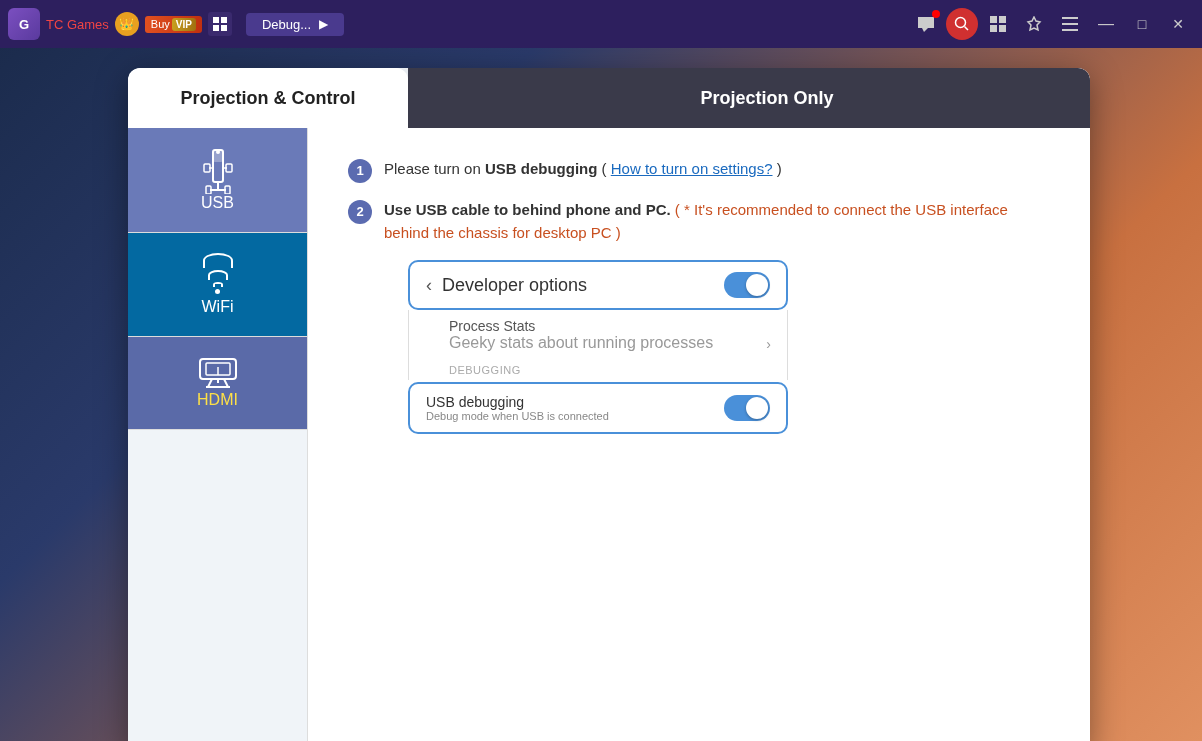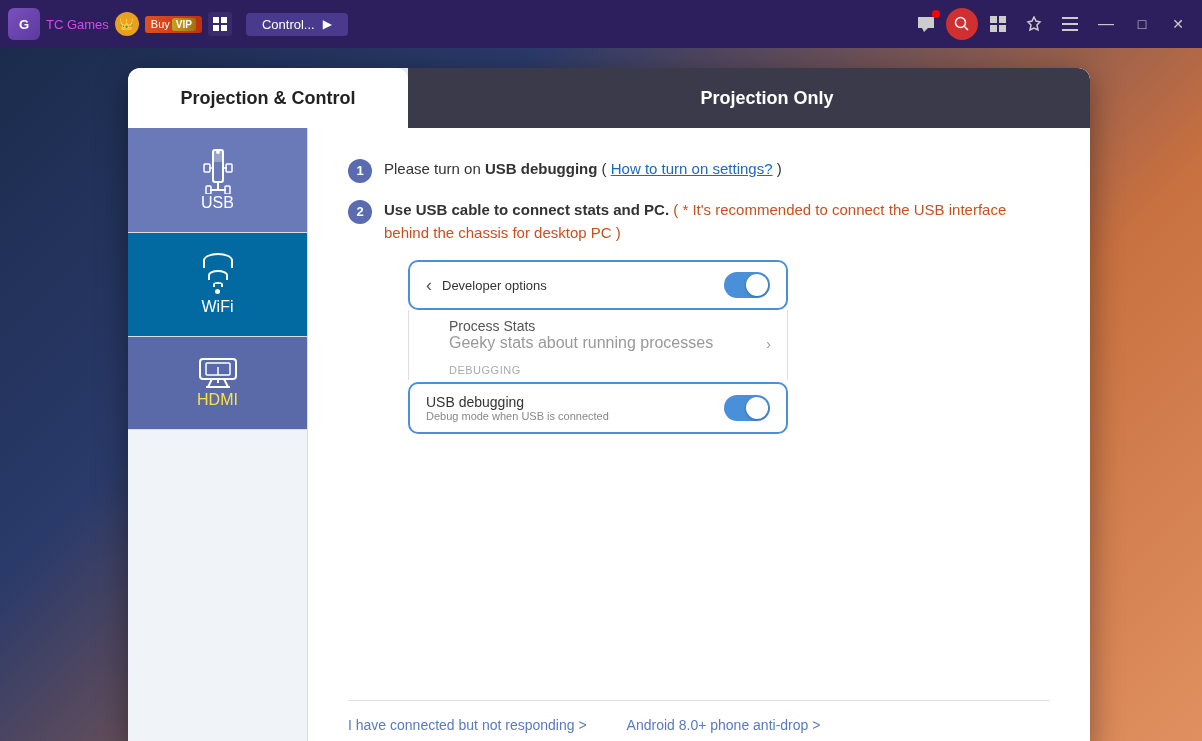--- a/index.html
+++ b/index.html
@@ -227,21 +227,21 @@
       z-index: 2;
     }
     .dev-back {
       color: #555;
       font-size: 18px;
       margin-right: 10px;
       cursor: pointer;
     }
     .dev-title {
       flex: 1;
-      font-size: 13px;
+      font-size: 18px;
       font-weight: 500;
       color: #333;
     }
 
     
     .toggle {
       width: 46px; height: 26px;
       background: #4a90d9;
       border-radius: 13px;
       position: relative;
@@ -350,36 +350,36 @@
       background: white;
       border-radius: 50%;
     }
   </style>
 </head>
 <body>
 
 <div class="titlebar">
   <div class="titlebar-left">
     <div class="tc-logo">G</div>
-    <span style="color:#d946ef;font-size:13px;font-weight:500;">TC Games</span>
+    <span style="color:#ef4444;font-size:13px;font-weight:500;">TC Games</span>
     <div class="tc-game-icon">👑</div>
     <button class="buy-btn">
       <span>Buy</span>
       <span class="vip-badge">VIP</span>
     </button>
     <div class="grid-icon">
       <svg width="14" height="14" viewBox="0 0 14 14" fill="white">
         <rect x="0" y="0" width="6" height="6"></rect>
           <rect x="8" y="0" width="6" height="6"></rect>
         <rect x="0" y="8" width="6" height="6"></rect>
           <rect x="8" y="8" width="6" height="6"></rect>
       </svg>
     </div>
     <div class="connect-tab">
-      <span>Control...</span>
+      <span>Debug...</span>
       <span style="font-size:12px;">▶</span>
     </div>
   </div>
 
   <div class="titlebar-right">
     <div class="tb-icon red-dot" style="position:relative;">
       <svg width="20" height="18" viewBox="0 0 20 18" fill="#ccc">
         <path d="M2 2h16v11H2z" rx="2"></path>
           <path d="M6 13l2 4 4-4"></path>
       </svg>
@@ -486,21 +486,21 @@
       <div class="instruction">
         <div class="step-num">1</div>
         <div class="instruction-text">
           <span>Please turn on </span><strong>USB debugging</strong><span> ( </span><a href="#">How to turn on settings?</a><span> )</span>
         </div>
       </div>
 
       <div class="instruction">
         <div class="step-num">2</div>
         <div class="instruction-text">
-          <strong>Use USB cable to connect stats and PC.</strong><span class="orange-text"> ( * It's recommended to connect the USB interface behind the chassis for desktop PC )</span>
+          <strong>Use USB cable to behind phone and PC.</strong><span class="orange-text"> ( * It's recommended to connect the USB interface behind the chassis for desktop PC )</span>
         </div>
       </div>
 
       <div class="phone-mock">
 
         <div class="developer-row">
           <span class="dev-back">‹</span>
           <span class="dev-title">Developer options</span>
           <div class="toggle"></div>
         </div>
@@ -520,21 +520,17 @@
         <div class="usb-debug-row">
           <div class="usb-debug-info">
             <div class="usb-debug-title">USB debugging</div>
             <div class="usb-debug-subtitle">Debug mode when USB is connected</div>
           </div>
           <div class="toggle"></div>
         </div>
 
       </div>
 
-      <div class="bottom-links">
-        <a class="bottom-link" href="#">I have connected but not responding &gt;</a>
-        <a class="bottom-link" href="#">Android 8.0+ phone anti-drop &gt;</a>
-      </div>
 
     </div>
 
   </div>
 </div>
 
 </body></html>

